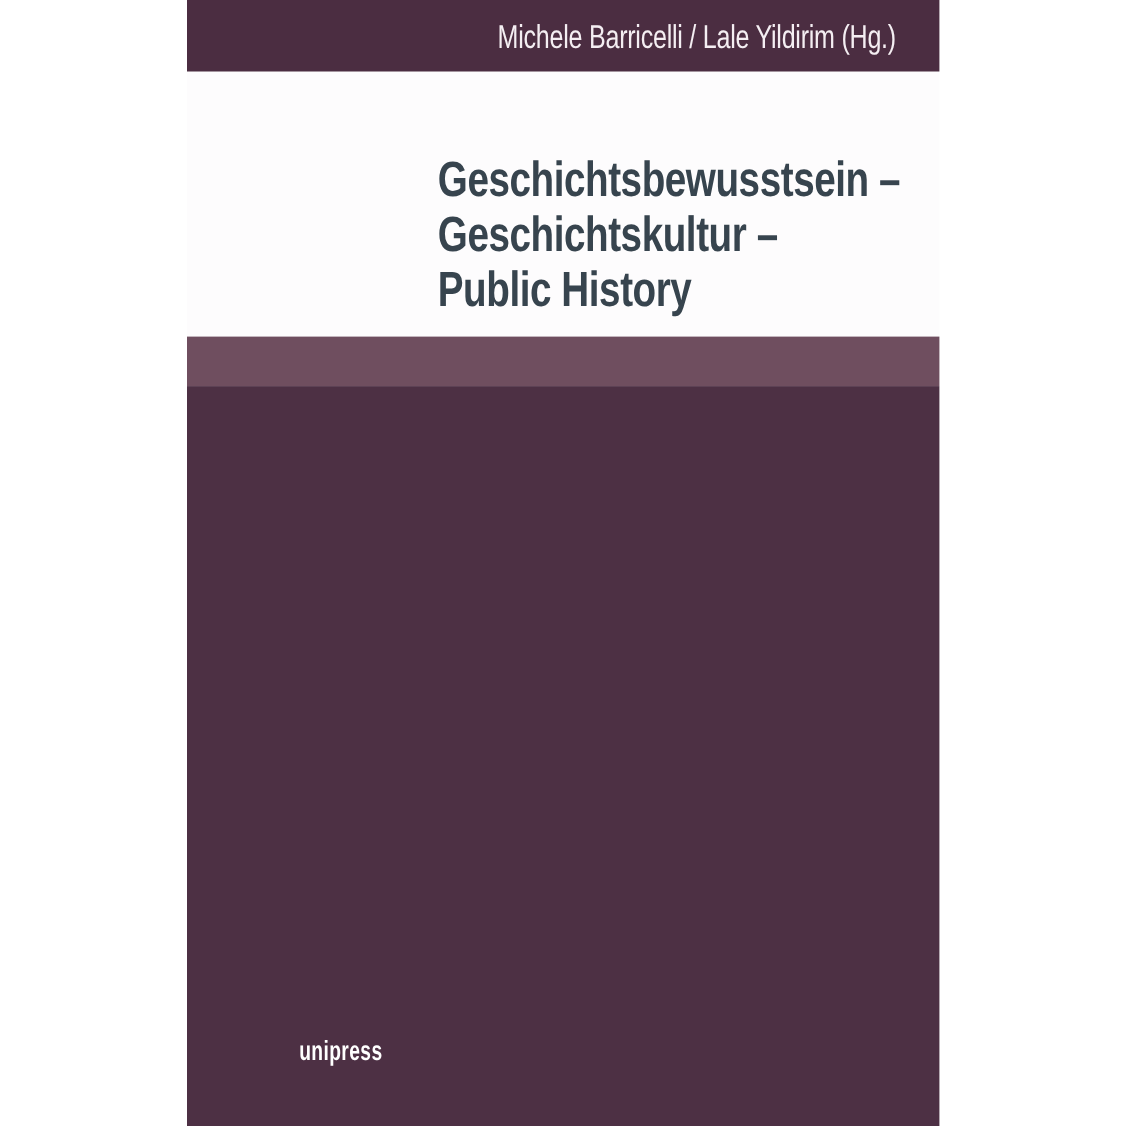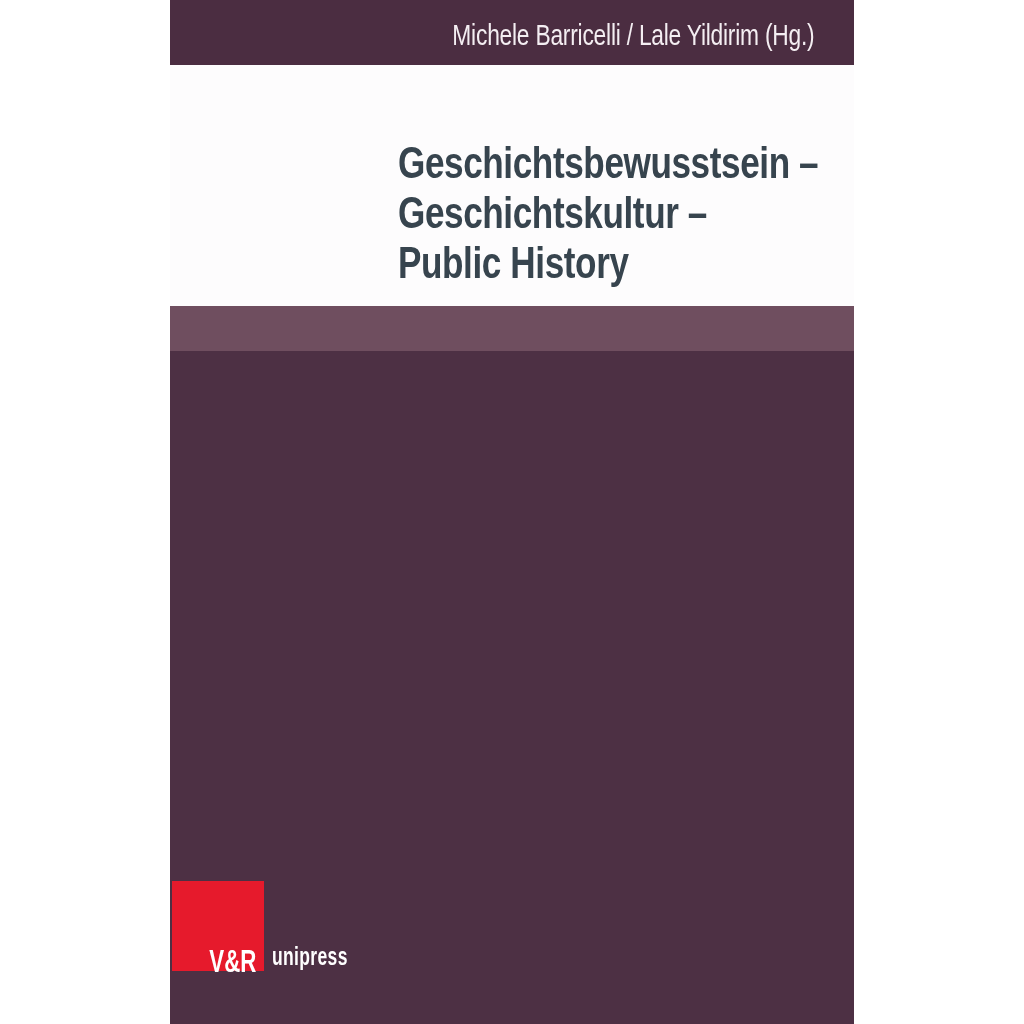--- a/index.html
+++ b/index.html
@@ -131,20 +131,17 @@
 
     <div class="title-block">
       <div>Geschichtsbewusstsein –</div>
       <div>Geschichtskultur –</div>
       <div>Public History</div>
     </div>
 
     <div class="accent-band"></div>
 
     <div class="cover-body">
-      <div class="vr-square">
-        <span class="vr-text">V&amp;R</span>
-      </div>
       <div class="unipress">unipress</div>
     </div>
 
   </div>
 </div>
 
 </body></html>

